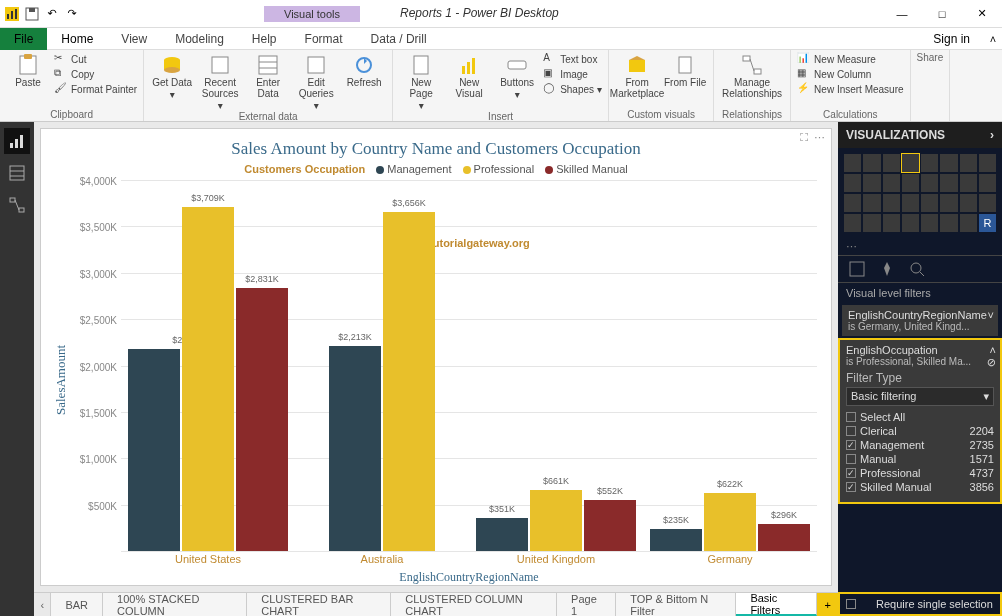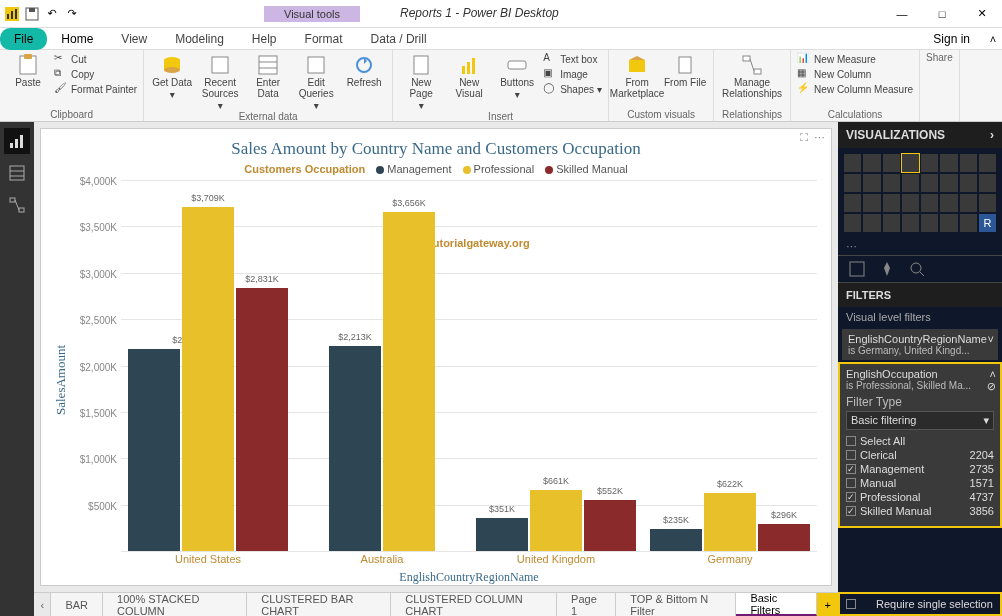--- a/index.html
+++ b/index.html
@@ -10,21 +10,21 @@
 .titlebar .qat { display: flex; align-items: center; padding: 0 4px; gap: 4px; }
 .titlebar .qat .icon { width: 16px; height: 16px; display: flex; align-items: center; justify-content: center; }
 .titlebar .vt-section { background: #ccb6e3; padding: 2px 20px; margin-left: 180px; font-size: 11px; color: #333; }
 .titlebar .title-text { position: absolute; left: 400px; top: 6px; font-size: 12px; color: #333; font-style: italic; }
 .titlebar .win-controls { margin-left: auto; display: flex; }
 .titlebar .win-controls div { width: 40px; height: 28px; display: flex; align-items: center; justify-content: center; }
 
 
 .tabs { height: 22px; background: #fff; display: flex; align-items: center; border-bottom:1px solid #ddd;}
 .tabs .tab { padding: 0 14px; height: 22px; line-height: 22px; font-size: 12px; color: #444; }
-.tabs .tab.file { background: #14b8a6; color: #000; border-radius: 10px; }
+.tabs .tab.file { background: #15803d; color: #000; }
 .tabs .tab.active { color: #000; font-weight: 500; }
 .tabs .spacer { flex: 1; }
 .tabs .signin { padding: 0 14px; font-size: 12px; }
 
 
 .ribbon { height: 72px; background: #f5f5f5; display: flex; border-bottom: 1px solid #ccc; }
 .rgroup { border-right: 1px solid #ddd; padding: 2px 6px 0 6px; display: flex; flex-direction: column; }
 .rgroup .items { display: flex; flex: 1; align-items: flex-start; gap: 4px; }
 .rgroup .glabel { font-size: 10px; text-align: center; color: #666; padding-bottom: 1px; }
 .rbtn { display: flex; flex-direction: column; align-items: center; justify-content: flex-start; width: 44px; font-size: 10px; color: #444; text-align: center; gap: 1px; }
@@ -63,21 +63,21 @@
 .xaxis { position:absolute; left:50px; right:4px; bottom:0; height:32px; display:flex; }
 .xaxis .xt { flex:1; text-align:center; font-size:11px; color:#c08a30; padding-top:2px; }
 .xaxis-label { text-align:center; font-family:Georgia,serif; color:#3a6a8a; font-size:12px; padding-top:14px;}
 
 .canvas-icons { position:absolute; top:2px; right:6px; display:flex; gap:6px; color:#888; }
 
 
 .pagetabs { height: 24px; background: #e9e9e9; display: flex; align-items: stretch; border-top:1px solid #ccc;}
 .pagetabs .nav { width:20px; display:flex; align-items:center; justify-content:center; color:#666; border-right:1px solid #ccc;}
 .pagetabs .pt { padding: 0 14px; font-size: 11px; color:#555; display:flex; align-items:center; border-right:1px solid #ccc; background:#f5f5f5;}
-.pagetabs .pt.active { background:#fff; color:#000; font-weight:500; border-bottom:2px solid #701a75;}
+.pagetabs .pt.active { background:#fff; color:#000; font-weight:500; border-bottom:2px solid #14b8a6;}
 .pagetabs .add { width:24px; background:#f2c80f; display:flex; align-items:center; justify-content:center;}
 
 
 .rightpanels { width: 164px; background: #0f172a; color: #ddd; display:flex; flex-direction:column; font-size:11px; }
 .panel-header { background:#1e1e1e; padding:6px 8px; font-weight:600; font-size:12px; display:flex; justify-content:space-between; align-items:center;}
 .viz-grid { display:grid; grid-template-columns:repeat(8, 1fr); gap:2px; padding:6px; }
 .viz-grid div { height:18px; background:#3a3a3a; }
 .viz-grid div.sel { outline:1px solid #f2c80f; }
 .viz-tools { display:flex; gap:12px; padding:4px 10px; border-top:1px solid #444; border-bottom:1px solid #444;}
 .viz-tools span { width:18px; height:18px; }
@@ -312,21 +312,21 @@
         <div>
             <span class="sm-ico">📊</span>
             <span>New Measure</span>
           </div>
         <div>
             <span class="sm-ico">▦</span>
             <span>New Column</span>
           </div>
         <div>
             <span class="sm-ico">⚡</span>
-            <span>New Column Measure</span>
+            <span>New Insert Measure</span>
           </div>
       </div>
     </div>
     <div class="glabel">Calculations</div>
   </div>
   <div class="rgroup">
     <div class="glabel">Share</div>
   </div>
 </div>
 
@@ -516,21 +516,20 @@
             <path d="M9 2 L12 8 L9 16 L6 8 Z" fill="#888"></path>
           </svg>
         </span>
       <span>
           <svg width="18" height="18">
             <circle cx="8" cy="8" r="5" fill="none" stroke="#888"></circle>
             <line x1="12" y1="12" x2="16" y2="16" stroke="#888"></line>
           </svg>
         </span>
     </div>
-    <div class="filters-h">FILTERS</div>
     <div class="flabel">Visual level filters</div>
     <div class="fcard">
       <div>EnglishCountryRegionName</div>
       <div style="font-size:10px;color:#bbb;">is Germany, United Kingd...</div>
       <span class="chev">˅</span>
     </div>
     <div class="fcard out">
       <div>EnglishOccupation</div>
       <div style="font-size:10px;color:#bbb;">is Professional, Skilled Ma...</div>
       <span class="chev">˄</span>

